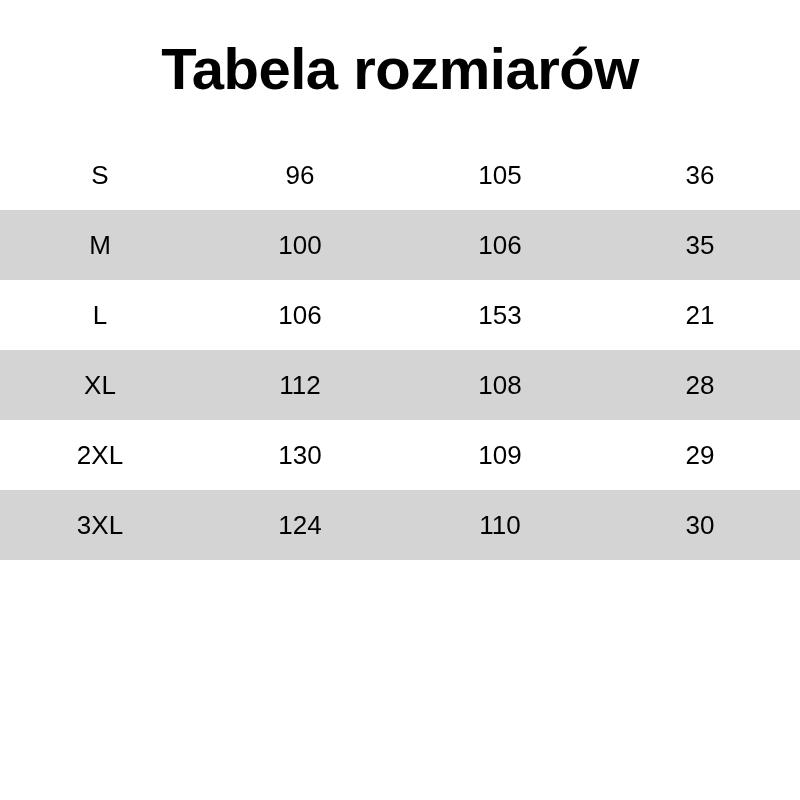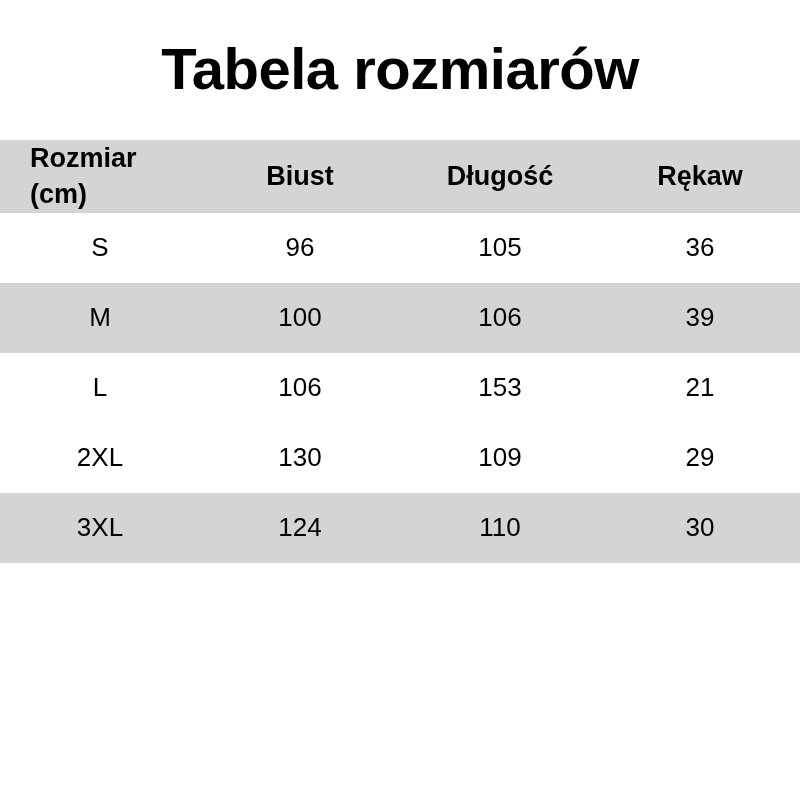--- a/index.html
+++ b/index.html
@@ -82,51 +82,48 @@
   <div class="title">Tabela rozmiarów</div>
 
   <table class="size-table">
     <colgroup>
       <col class="c1">
         <col class="c2">
         <col class="c3">
         <col class="c4">
     </colgroup>
     <tbody>
-      <tr class="head-row">
-        <th class="size-head">
-          <span>Rozmiar</span><br>
-          <span>(cm)</span>
-        </th>
-        <th>Biust</th>
-        <th>Długość</th>
-        <th>Rękaw</th>
-      </tr>
 
       <tr class="row-plain">
         <td>S</td>
         <td>96</td>
         <td>105</td>
         <td>36</td>
       </tr>
 
       <tr class="row-shaded">
         <td>M</td>
         <td>100</td>
         <td>106</td>
-        <td>39</td>
+        <td>35</td>
       </tr>
 
       <tr class="row-plain">
         <td>L</td>
         <td>106</td>
         <td>153</td>
         <td>21</td>
       </tr>
 
+      <tr class="row-shaded">
+        <td>XL</td>
+        <td>112</td>
+        <td>108</td>
+        <td>28</td>
+      </tr>
 
       <tr class="row-plain">
         <td>2XL</td>
         <td>130</td>
         <td>109</td>
         <td>29</td>
       </tr>
 
       <tr class="row-shaded">
         <td>3XL</td>

